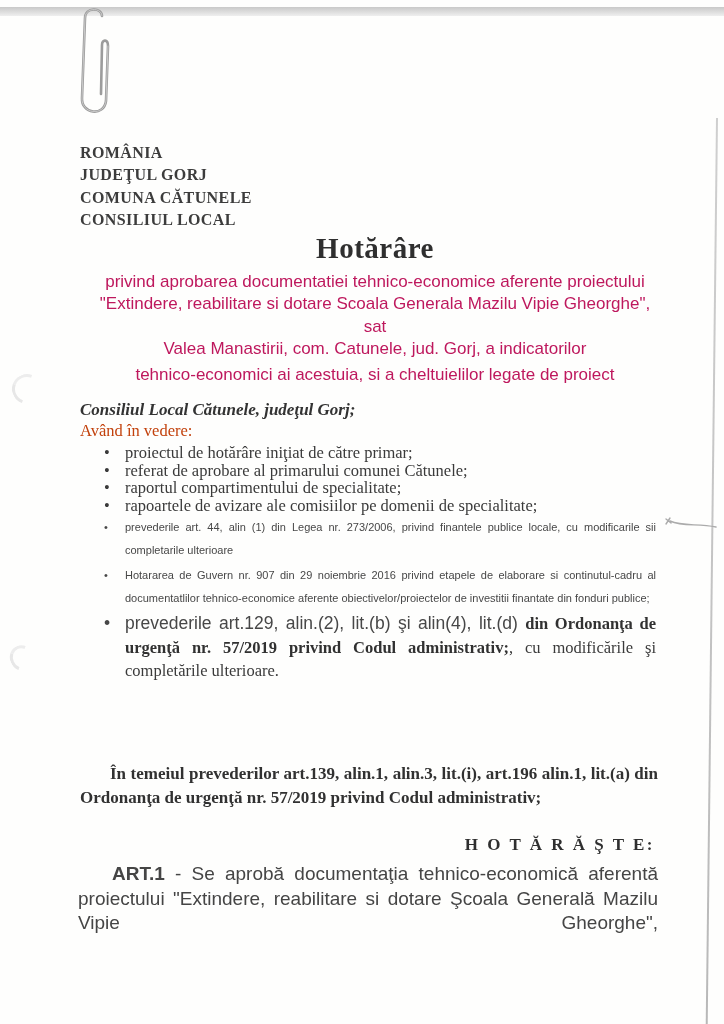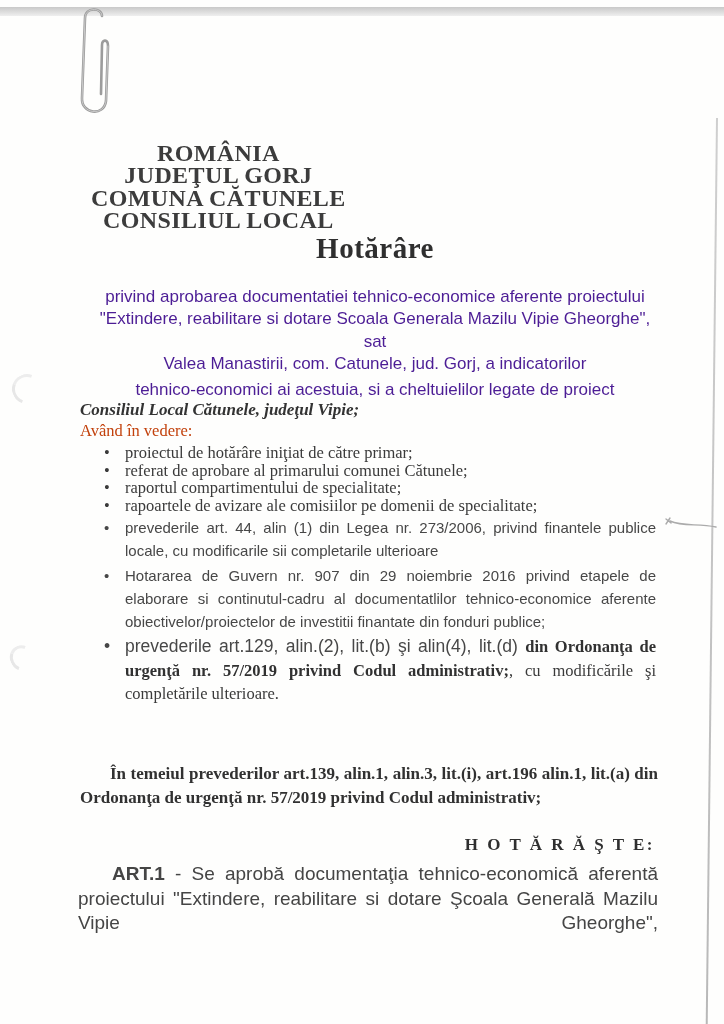--- a/index.html
+++ b/index.html
@@ -30,48 +30,48 @@
     border:3px solid transparent;
     border-top-color:#ededed; border-left-color:#e7e7e7;
     transform:rotate(-25deg);
   }
   .punch-1 { left:12px; top:374px; width:30px; height:30px; }
   .punch-2 { left:10px; top:645px; width:24px; height:26px; }
   .pen-squiggle { position:absolute; left:658px; top:505px; width:60px; height:30px; }
 
   
   .org-block {
-    position:absolute; left:91px; top:142px;
-    font-weight:bold; font-size:24px; line-height:22.3px;
-    letter-spacing:.4px; color:#3c3c3c;text-align:center;
+    position:absolute; left:80px; top:142px;
+    font-weight:bold; font-size:16px; line-height:22.3px;
+    letter-spacing:.4px; color:#3c3c3c;
   }
 
   
   .title-wrap { position:absolute; left:90px; right:64px; top:232px; text-align:center; }
   .doc-title { font-weight:bold; font-size:29px; color:#2f2f2f; letter-spacing:.5px; }
   .doc-subtitle {
-    margin-top:21px;
+    margin-top:6px;
     font-family:"Liberation Sans", sans-serif;
-    font-size:17px; line-height:22.4px; color:#4c1d95;
+    font-size:17px; line-height:22.4px; color:#be185d;
   }
   .doc-subtitle .sub-line4 { margin-top:3px; }
 
   
   .preamble { position:absolute; left:80px; width:576px; top:399px; }
   .issuer { font-weight:bold; font-style:italic; font-size:17px; color:#333; line-height:21px; }
   .having { font-size:16.5px; line-height:21px; color:#c2410c; }
   ul.considerents { list-style:none; margin-top:3px; }
   ul.considerents li { position:relative; margin-left:45px; }
   ul.considerents li::before {
     content:"\2022"; position:absolute; left:-21px; top:0;
   }
   li.b-small { font-size:16.5px; line-height:17.6px; color:#3a3a3a; }
   li.b-large {
     font-family:"Liberation Sans", sans-serif;
-    font-size:15px; line-height:23px; color:#474747;
+    font-size:11px; line-height:23px; color:#474747;
     text-align:justify; margin-top:2px;
   }
   li.b-mixed {
     font-family:"Liberation Sans", sans-serif;
     font-size:17.5px; line-height:22.5px; color:#474747;
     text-align:justify; margin-top:2px;
   }
   .mx-bold { font-family:"Liberation Serif", serif; font-weight:bold; font-size:16.5px; color:#313131; }
   .mx-serif { font-family:"Liberation Serif", serif; font-size:16.5px; color:#3a3a3a; }
 
@@ -127,21 +127,21 @@
     <div class="doc-title">Hotărâre</div>
     <div class="doc-subtitle">
       <div class="sub-line1">privind aprobarea documentatiei tehnico-economice aferente proiectului</div>
       <div class="sub-line2">"Extindere, reabilitare si dotare Scoala Generala Mazilu Vipie Gheorghe", sat</div>
       <div class="sub-line3">Valea Manastirii, com. Catunele, jud. Gorj, a indicatorilor</div>
       <div class="sub-line4">tehnico-economici ai acestuia, si a cheltuielilor legate de proiect</div>
     </div>
   </div>
 
   <div class="preamble">
-    <div class="issuer">Consiliul Local Cătunele, judeţul Vipie;</div>
+    <div class="issuer">Consiliul Local Cătunele, judeţul Gorj;</div>
     <div class="having">Având în vedere:</div>
     <ul class="considerents">
       <li class="b-small">proiectul de hotărâre iniţiat de către primar;</li>
       <li class="b-small">referat de aprobare al primarului comunei Cătunele;</li>
       <li class="b-small">raportul compartimentului de specialitate;</li>
       <li class="b-small">rapoartele de avizare ale comisiilor pe domenii de specialitate;</li>
       <li class="b-large">prevederile art. 44, alin (1) din Legea nr. 273/2006, privind finantele publice locale, cu modificarile sii completarile ulterioare</li>
       <li class="b-large">Hotararea de Guvern nr. 907 din 29 noiembrie 2016 privind etapele de elaborare si continutul-cadru al documentatlilor tehnico-economice aferente obiectivelor/proiectelor de investitii finantate din fonduri publice;</li>
       <li class="b-mixed"><span>prevederile art.129, alin.(2), lit.(b) şi alin(4), lit.(d) </span><span class="mx-bold">din Ordonanţa de urgenţă nr. 57/2019 privind Codul administrativ;</span><span class="mx-serif">, cu modificările şi completările ulterioare.</span></li>
     </ul>

